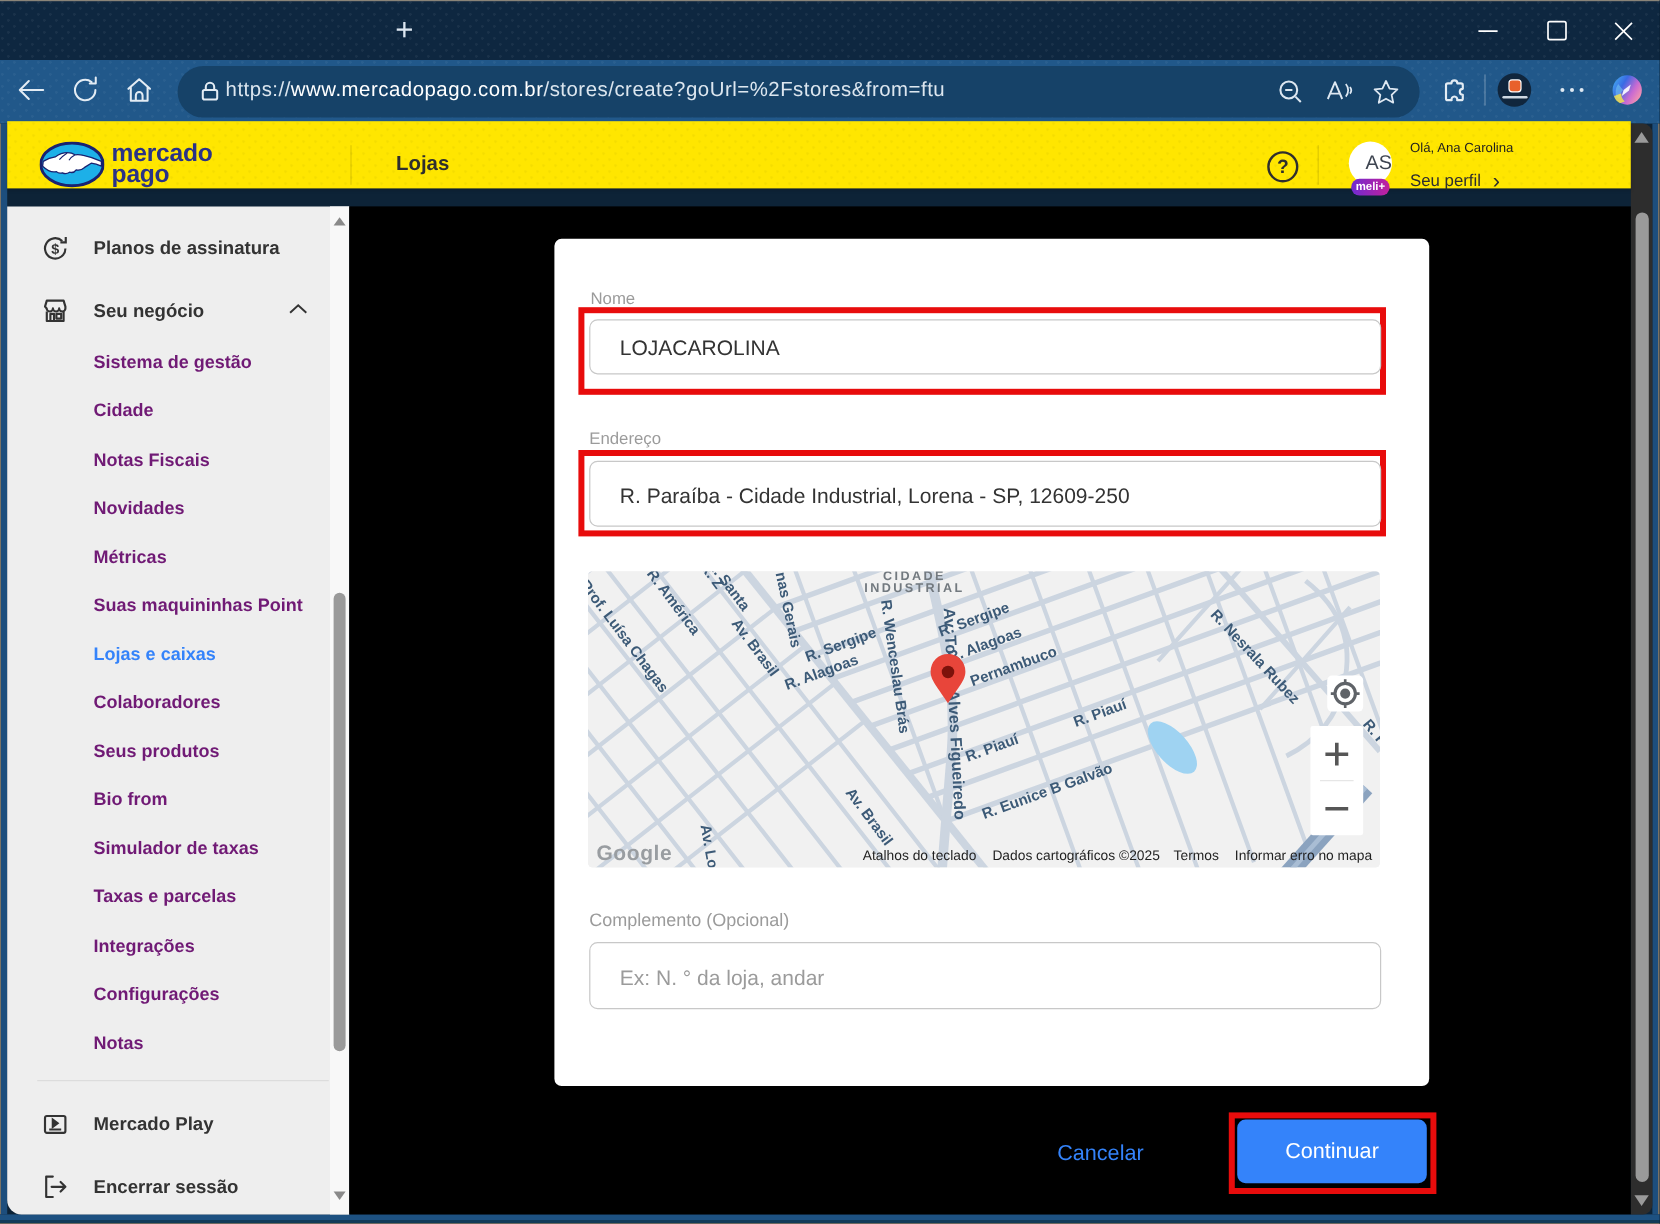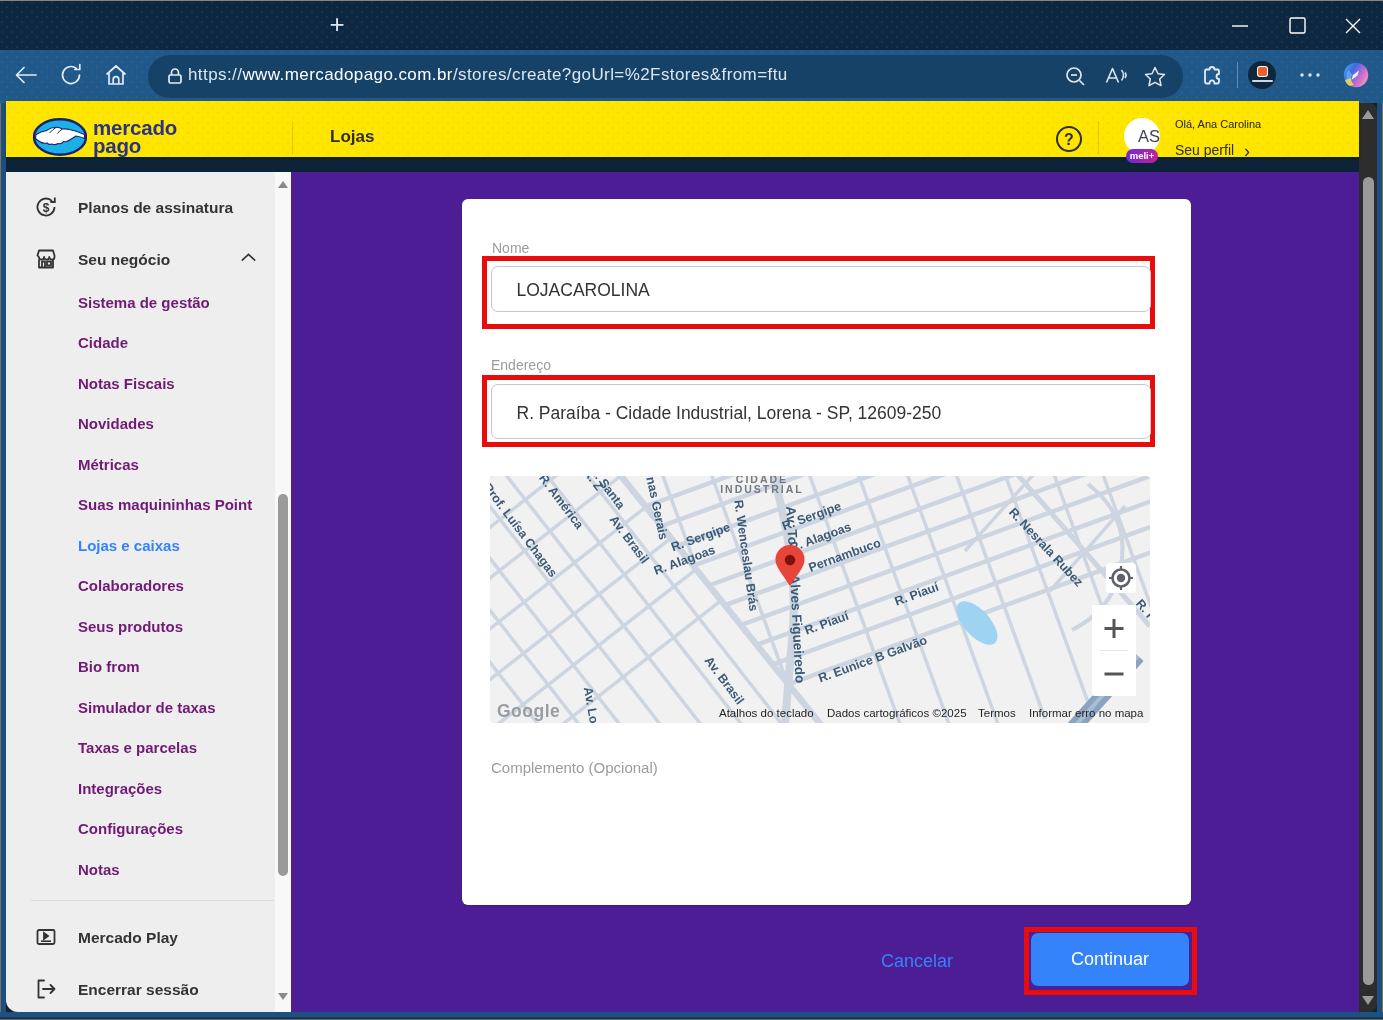--- a/index.html
+++ b/index.html
@@ -35,21 +35,21 @@
 #hperf{position:absolute;left:1169px;top:41px;font-size:14px;color:#2e2e2e}
 
 #sidebar{position:absolute;left:6px;top:172px;width:285px;height:840px;background:#eee;border-bottom-left-radius:12px}
 #sbtrack{position:absolute;left:269px;top:0;width:16px;height:840px;background:#f8f8f8}
 #sbtrack .thumb{position:absolute;left:3px;top:322px;width:10px;height:382px;background:#9a9a9a;border-radius:5px}
 .mi{position:absolute;left:72px;font-size:15.5px;font-weight:bold;color:#333;white-space:nowrap}
 .ms{position:absolute;left:72px;font-size:15px;font-weight:bold;color:#701a75;white-space:nowrap}
 .mico{position:absolute;left:28px;width:24px;height:24px}
 #sbdivider{position:absolute;left:25px;top:728px;width:243px;height:1px;background:#dcdcdc}
 
-#main{position:absolute;left:291px;top:172px;width:1068px;height:840px;background:#4c1d95}
+#main{position:absolute;left:291px;top:172px;width:1068px;height:840px;background:#000000}
 #card{position:absolute;left:171px;top:27px;width:729px;height:706px;background:#fff;border-radius:6px;box-shadow:0 1px 2px rgba(0,0,0,.12)}
 .flabel{position:absolute;font-size:14px;color:#9b9b9b}
 .redbox{position:absolute;border:5px solid #e80c0c;background:#fff}
 .finput{position:absolute;border:1px solid #c8c8c8;border-radius:7px;background:#fff;font-size:17.5px;color:#333;display:flex;align-items:center;padding-left:25px;padding-top:4px}
 .ph{color:#9b9b9b}
 #cancelar{position:absolute;left:590px;top:779px;font-size:18px;color:#3483fa}
 #btnred{position:absolute;left:733px;top:755px;width:173px;height:68px;border:5px solid #e80c0c}
 #btncont{position:absolute;left:740px;top:761px;width:158px;height:53px;background:#3483fa;border-radius:7px;color:#fff;font-size:18px;text-align:center;line-height:53px}
 
 #map{position:absolute;left:199px;top:304px;width:660px;height:247px;border-radius:4px;overflow:hidden;background:#f1f1f1}
@@ -282,16 +282,19 @@
     <text x="7" y="241" font-size="17.5" font-weight="bold" fill="#999da1" letter-spacing=".5">Google</text>
     <g font-size="11.5" fill="#1f1f1f">
       <text x="229" y="241">Atalhos do teclado</text>
       <text x="337" y="241">Dados cartográficos ©2025</text>
       <text x="488" y="241">Termos</text>
       <text x="539" y="241">Informar erro no mapa</text>
     </g>
   </svg>
   </div>
   <div class="flabel" style="left:200px;top:587px;font-size:15px">Complemento (Opcional)</div>
+  <div class="finput" style="left:199.5px;top:613px;width:660px;height:56px">
+      <span class="ph">Ex: N. ° da loja, andar</span>
+    </div>
   <div id="cancelar">Cancelar</div>
   <div id="btnred"></div>
   <div id="btncont">Continuar</div>
 </div>
 
 </body></html>

